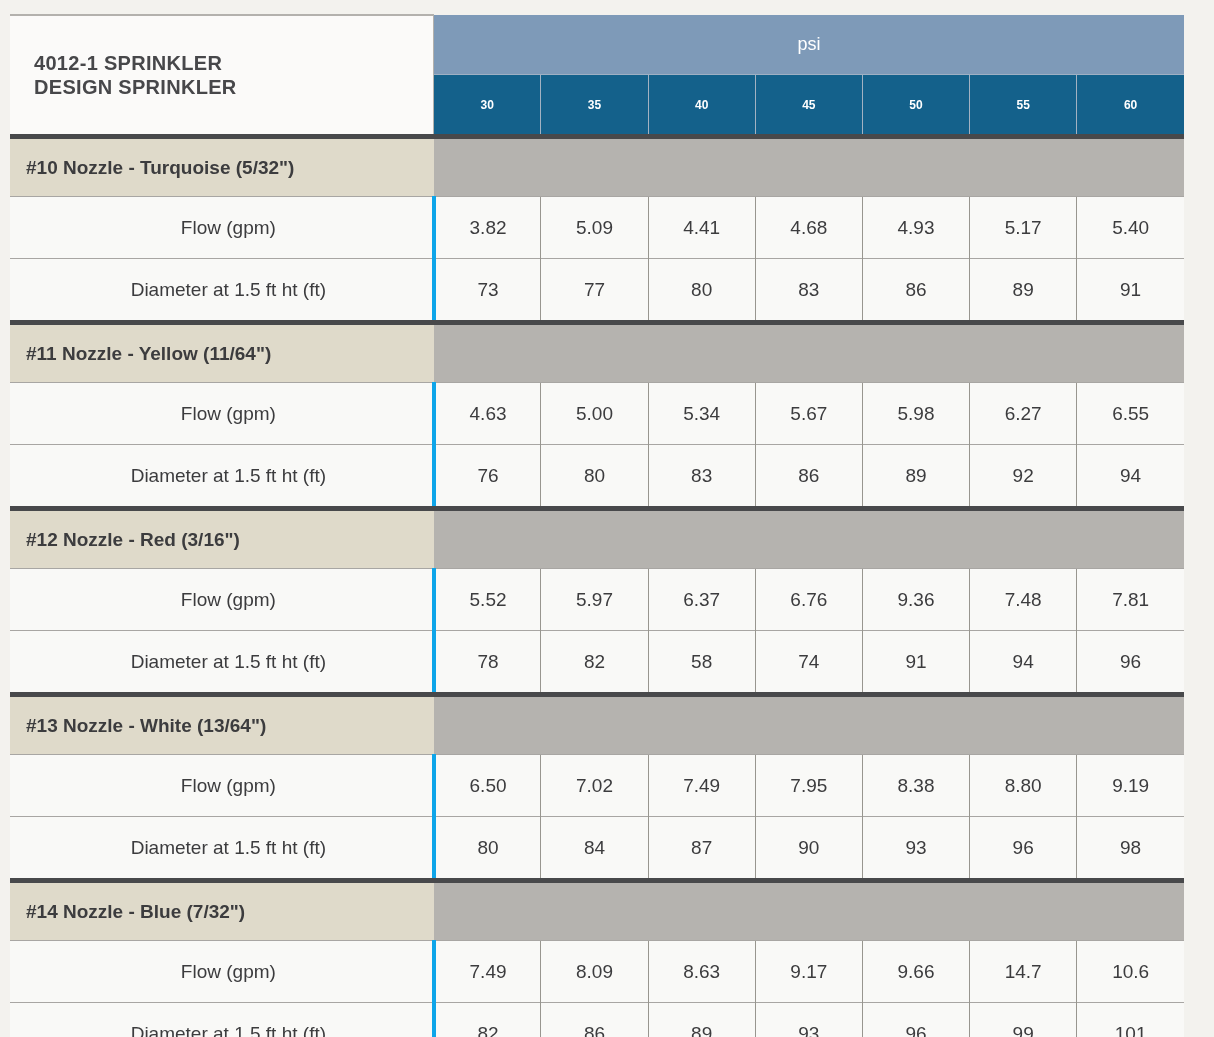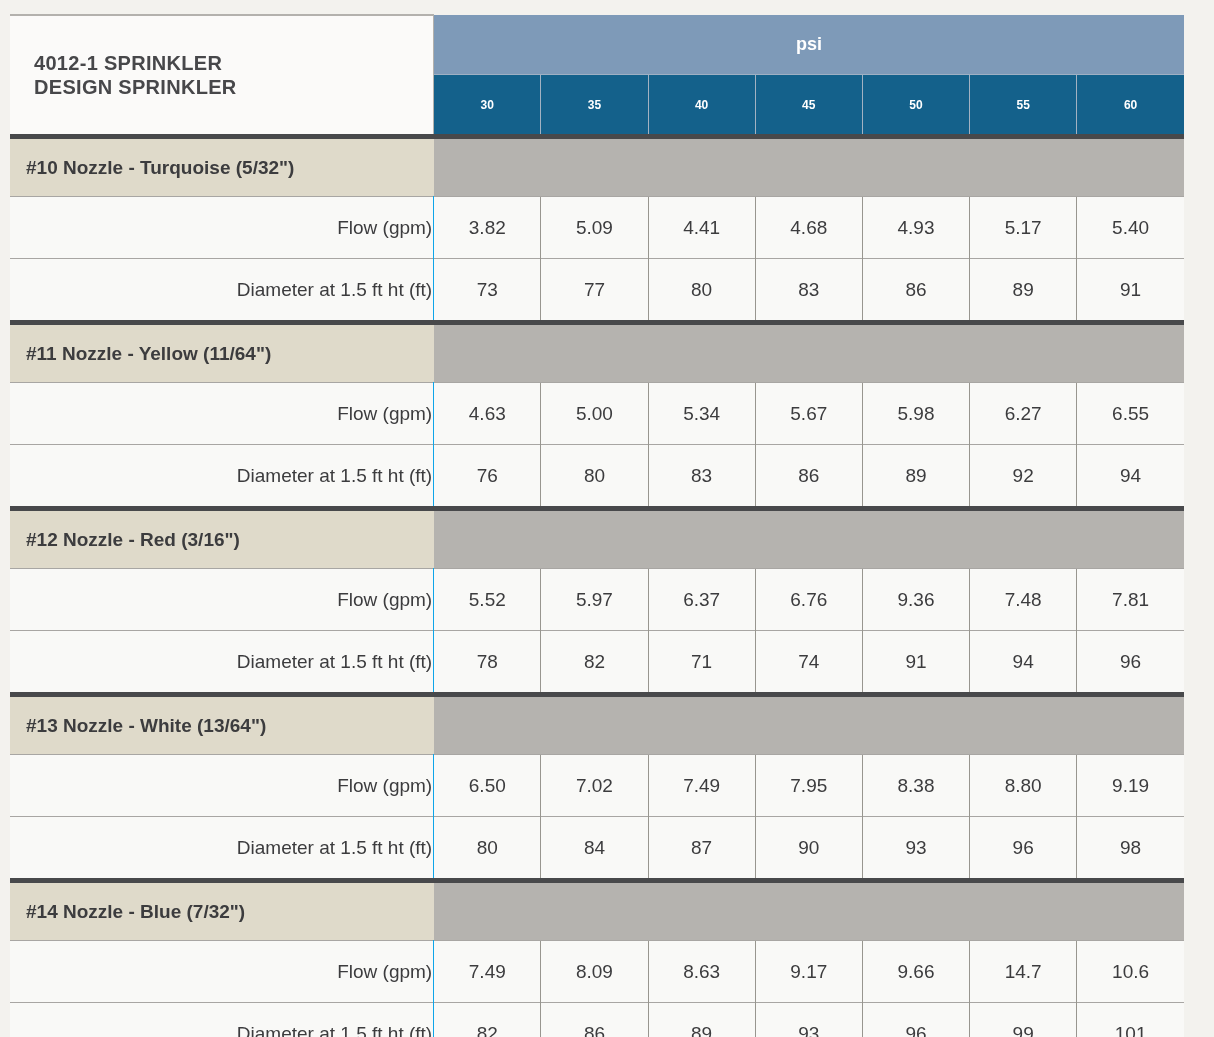--- a/index.html
+++ b/index.html
@@ -29,21 +29,21 @@
     font-size: 20px;
     line-height: 1.22;
     font-weight: bold;
     color: #47474a;
     letter-spacing: 0.3px;
   }
   th.psi-band {
     background: #7e9ab8;
     color: #ffffff;
     font-size: 18px;
-    font-weight: bold;
+    font-weight: normal;
     text-align: center;
     height: 57px;
   }
   tr.psi-cols th {
     background: #14618b;
     color: #ffffff;
     font-size: 12px;
     font-weight: bold;
     text-align: center;
     height: 57px;
@@ -71,23 +71,23 @@
   
   tr.data-row td {
     background: #f9f9f7;
     height: 59px;
     font-size: 19px;
     color: #3c3c3e;
     vertical-align: middle;
     border-top: 1px solid #a8a6a3;
   }
   tr.data-row td.row-label {
-    text-align: right;
+    text-align: center;
     padding-left: 16px;
-    border-right: 1px solid #0ea5e9;
+    border-right: 4px solid #0ea5e9;
   }
   tr.data-row td.val {
     text-align: center;
     border-left: 1px solid #98968f;
   }
   table.sprinkler tbody tr:last-child td { border-bottom: 1px solid #a8a6a3; }
 </style>
 </head>
 <body>
 
@@ -184,21 +184,21 @@
         <td class="val">6.37</td>
         <td class="val">6.76</td>
         <td class="val">9.36</td>
         <td class="val">7.48</td>
         <td class="val">7.81</td>
       </tr>
       <tr class="data-row">
         <td class="row-label">Diameter at 1.5 ft ht (ft)</td>
         <td class="val">78</td>
         <td class="val">82</td>
-        <td class="val">71</td>
+        <td class="val">58</td>
         <td class="val">74</td>
         <td class="val">91</td>
         <td class="val">94</td>
         <td class="val">96</td>
       </tr>
 
       <tr class="section-row">
         <td class="section-label">#13 Nozzle - White (13/64")</td>
         <td class="section-fill" colspan="7"></td>
       </tr>

